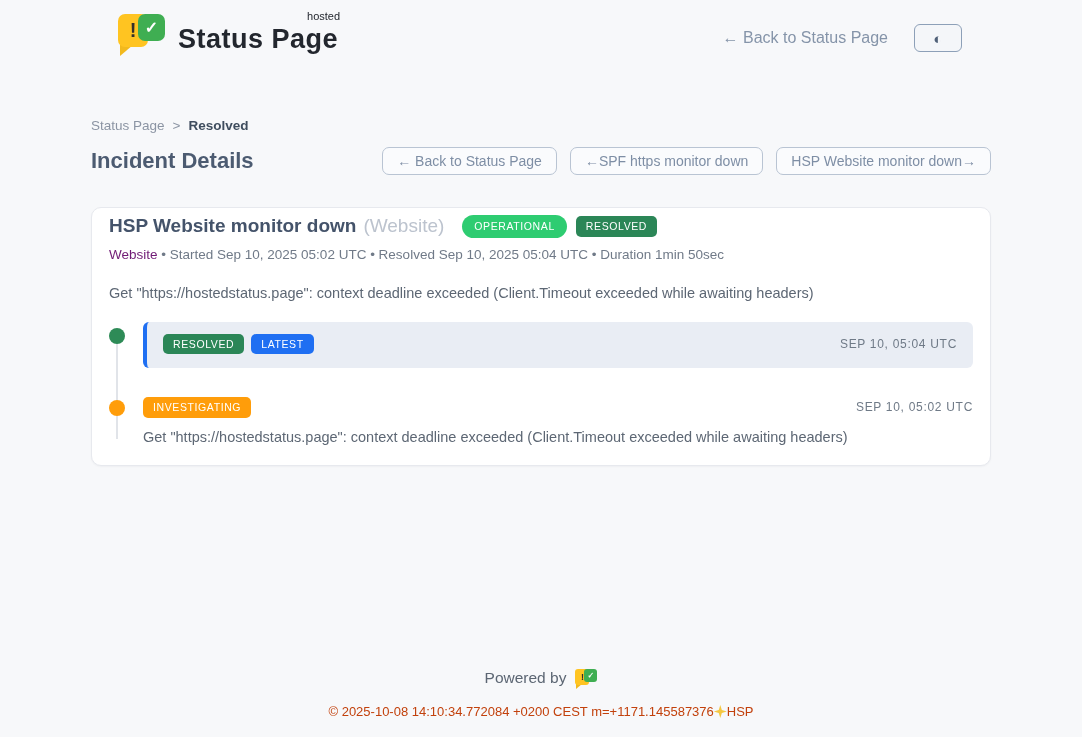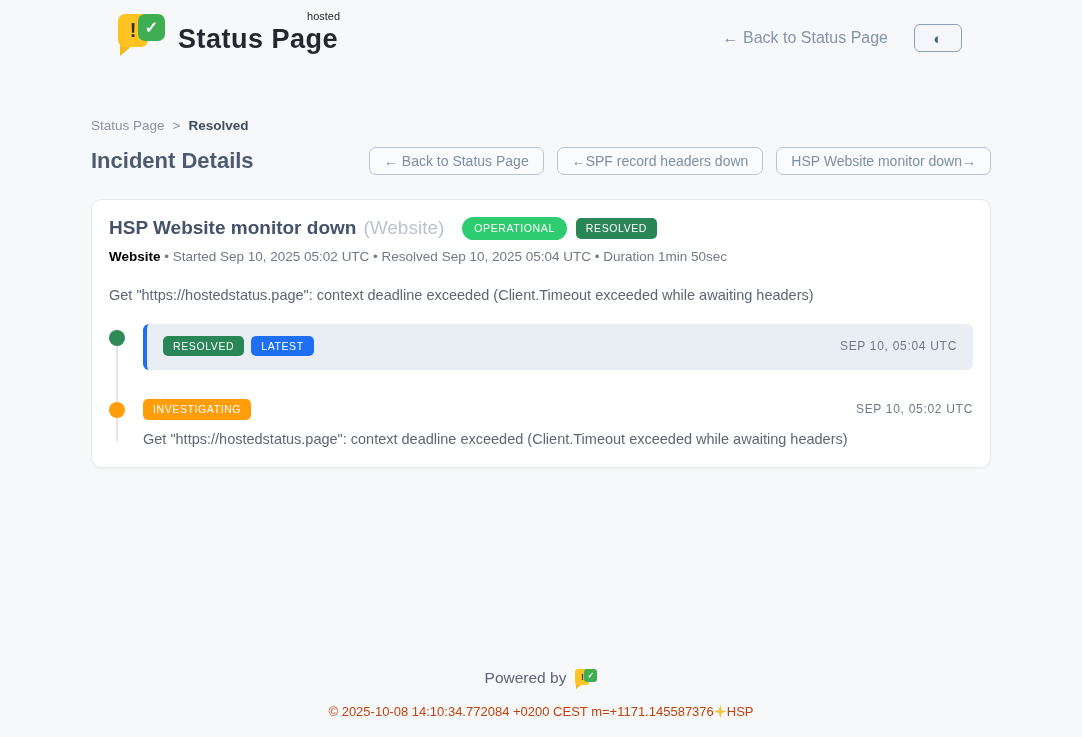--- a/index.html
+++ b/index.html
@@ -30,34 +30,34 @@
   .breadcrumb { margin-top:62px; font-size:13.5px; color:#8b94a3; display:flex; gap:8px; align-items:center; }
   .breadcrumb .crumb-current { color:#3f4d5e; font-weight:700; }
   .page-head { margin-top:14px; display:flex; align-items:center; justify-content:space-between; }
   .page-title { font-size:22px; font-weight:700; color:#4c5b71; }
   .nav-btns { display:flex; gap:13px; }
   .nav-btn { height:28px; padding:0 14px; border:1px solid #b9c4d3; border-radius:7px; background:#fafbfd;
              color:#7e8ea5; font-size:14px; display:flex; align-items:center; cursor:pointer; white-space:nowrap;
              font-family:"Liberation Sans", sans-serif; }
 
   
-  .card { margin-top:24px; background:#ffffff; border:1px solid #e7e9ee; border-radius:10px;
-          box-shadow:0 1px 2px rgba(20,30,50,.04); padding:17px 17px 20px 17px; }
+  .card { margin-top:32px; background:#ffffff; border:1px solid #e7e9ee; border-radius:10px;
+          box-shadow:0 1px 2px rgba(20,30,50,.04); padding:7px 17px 20px 17px; }
   .card-title-row { display:flex; align-items:center; flex-wrap:wrap; }
   .incident-title { font-size:19px; font-weight:700; color:#44536a; }
   .incident-component { font-size:19px; font-weight:400; color:#bcc3ce; margin-left:7px; }
   .badge { display:inline-flex; align-items:center; justify-content:center; color:#fff; font-size:10.5px;
            font-weight:400; letter-spacing:.6px; padding:4px 10px; border-radius:5px; line-height:1.2; }
   .badge-operational { background:#2ecc71; border-radius:999px; padding:5px 12px; margin-left:18px; }
   .badge-resolved { background:#2b8657; }
   .badge-resolved-title { margin-left:9px; }
   .badge-latest { background:#1f6ff2; margin-left:7px; }
   .badge-investigating { background:#ff9d0a; }
   .meta-row { margin-top:9px; font-size:13.5px; color:#707a88; }
-  .meta-component { font-weight:700; color:#000000; }
+  .meta-component { font-weight:400; color:#701a75; }
   .incident-desc { margin-top:23px; font-size:14.5px; color:#5d6774; }
 
   
   .timeline { margin-top:24px; position:relative; }
   .tl-line { position:absolute; left:7px; top:12px; width:2px; height:102px; background:#e1e4e9; }
   .tl-row { display:flex; gap:18px; position:relative; }
   .tl-row + .tl-row { margin-top:29px; }
   .tl-dot { width:16px; height:16px; border-radius:50%; flex:none; margin-top:3px; position:relative; z-index:1; }
   .dot-green { background:#2e8b57; }
   .dot-orange { background:#ff9d0a; }
@@ -108,21 +108,21 @@
     <div class="breadcrumb">
       <span class="crumb-root">Status Page</span>
       <span class="crumb-sep">&gt;</span>
       <span class="crumb-current">Resolved</span>
     </div>
 
     <div class="page-head">
       <h1 class="page-title">Incident Details</h1>
       <div class="nav-btns">
         <button class="nav-btn">← Back to Status Page</button>
-        <button class="nav-btn">←SPF record headers down</button>
+        <button class="nav-btn">←SPF https monitor down</button>
         <button class="nav-btn">HSP Website monitor down→</button>
       </div>
     </div>
 
     <div class="card">
 
       <div class="card-title-row">
         <span class="incident-title">HSP Website monitor down</span>
         <span class="incident-component">(Website)</span>
         <span class="badge badge-operational">OPERATIONAL</span>

